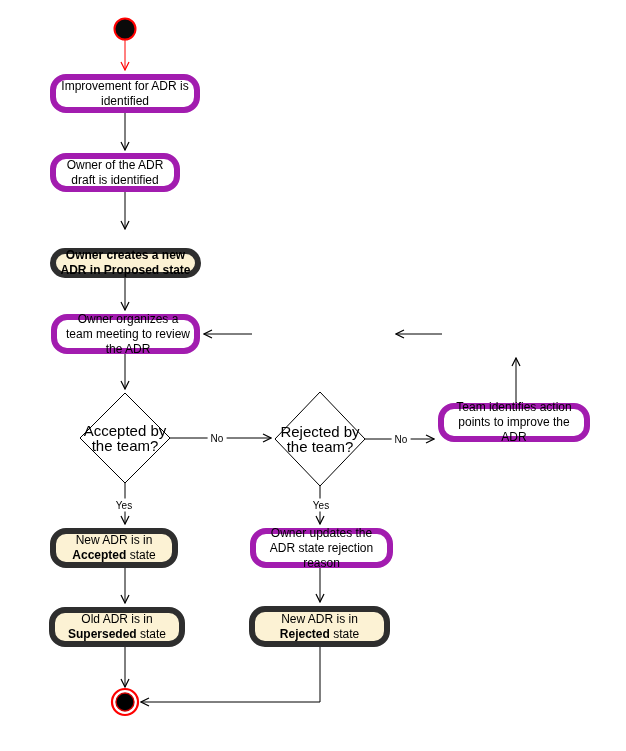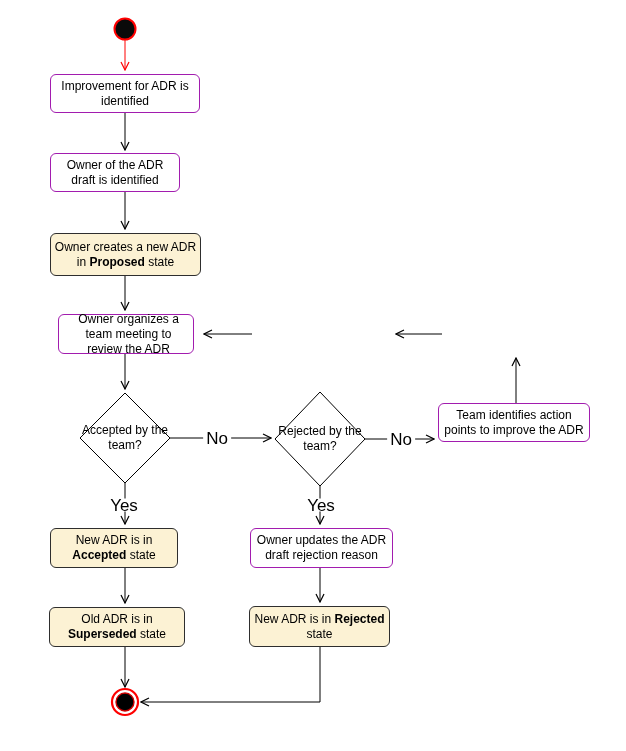--- a/index.html
+++ b/index.html
@@ -17,49 +17,49 @@
     overflow: hidden;
   }
   .layer {
     position: absolute;
     left: 0;
     top: 0;
   }
   .node {
     position: absolute;
     box-sizing: border-box;
-    border: 1px solid #a21caf;
-    border-radius: 6px;
+    border: 6px solid #a21caf;
+    border-radius: 16px;
     background: #ffffff;
     display: flex;
     align-items: center;
     justify-content: center;
     text-align: center;
     font-size: 12px;
     line-height: 15px;
     padding: 2px 3px;
   }
   .node.hl {
     background: #FCF2D4;
     border-color: #2e2e2e;
   }
   .dtext {
     position: absolute;
     display: flex;
     align-items: center;
     justify-content: center;
     text-align: center;
-    font-size: 12px;
+    font-size: 15px;
     line-height: 15px;
   }
   .edge-label {
     position: absolute;
     transform: translate(-50%, -50%);
     background: #ffffff;
-    font-size: 17px;
+    font-size: 10px;
     line-height: 13px;
     padding: 0 3px;
     white-space: nowrap;
   }
 </style>
 </head>
 <body>
 
 <div class="canvas">
 
@@ -100,44 +100,44 @@
   </svg>
 
   <div class="node" style="left:50px; top:74px; width:150px; height:39px;">
     <span>Improvement for ADR is identified</span>
   </div>
 
   <div class="node" style="left:50px; top:153px; width:130px; height:39px;">
     <span>Owner of the ADR draft is identified</span>
   </div>
 
-  <div class="node hl" style="left:50px; top:233px; width:151px; height:43px;">
+  <div class="node hl" style="left:50px; top:248px; width:151px; height:30px;font-weight:bold;">
     <span><span>Owner creates a new ADR in </span><b>Proposed</b><span> state</span></span>
   </div>
 
-  <div class="node" style="left:58px; top:314px; width:136px; height:40px;padding-left:8px;">
+  <div class="node" style="left:51px; top:314px; width:149px; height:40px;padding-left:8px;">
     <span>Owner organizes a team meeting to review the ADR</span>
   </div>
 
 
 
   <div class="node" style="left:438px; top:403px; width:152px; height:39px;">
     <span>Team identifies action points to improve the ADR</span>
   </div>
 
   <div class="node hl" style="left:50px; top:528px; width:128px; height:40px;">
     <span><span>New ADR is in </span><b>Accepted</b><span> state</span></span>
   </div>
 
   <div class="node hl" style="left:49px; top:607px; width:136px; height:40px;">
     <span><span>Old ADR is in </span><b>Superseded</b><span> state</span></span>
   </div>
 
   <div class="node" style="left:250px; top:528px; width:143px; height:40px;">
-    <span>Owner updates the ADR draft rejection reason</span>
+    <span>Owner updates the ADR state rejection reason</span>
   </div>
 
   <div class="node hl" style="left:249px; top:606px; width:141px; height:41px;">
     <span><span>New ADR is in </span><b>Rejected</b><span> state</span></span>
   </div>
 
   <div class="dtext" style="left:77px; top:411px; width:96px; height:54px;">Accepted by the team?</div>
   <div class="dtext" style="left:272px; top:412px; width:96px; height:54px;">Rejected by the team?</div>
 
   <span class="edge-label" style="left:217px; top:438px;">No</span>

